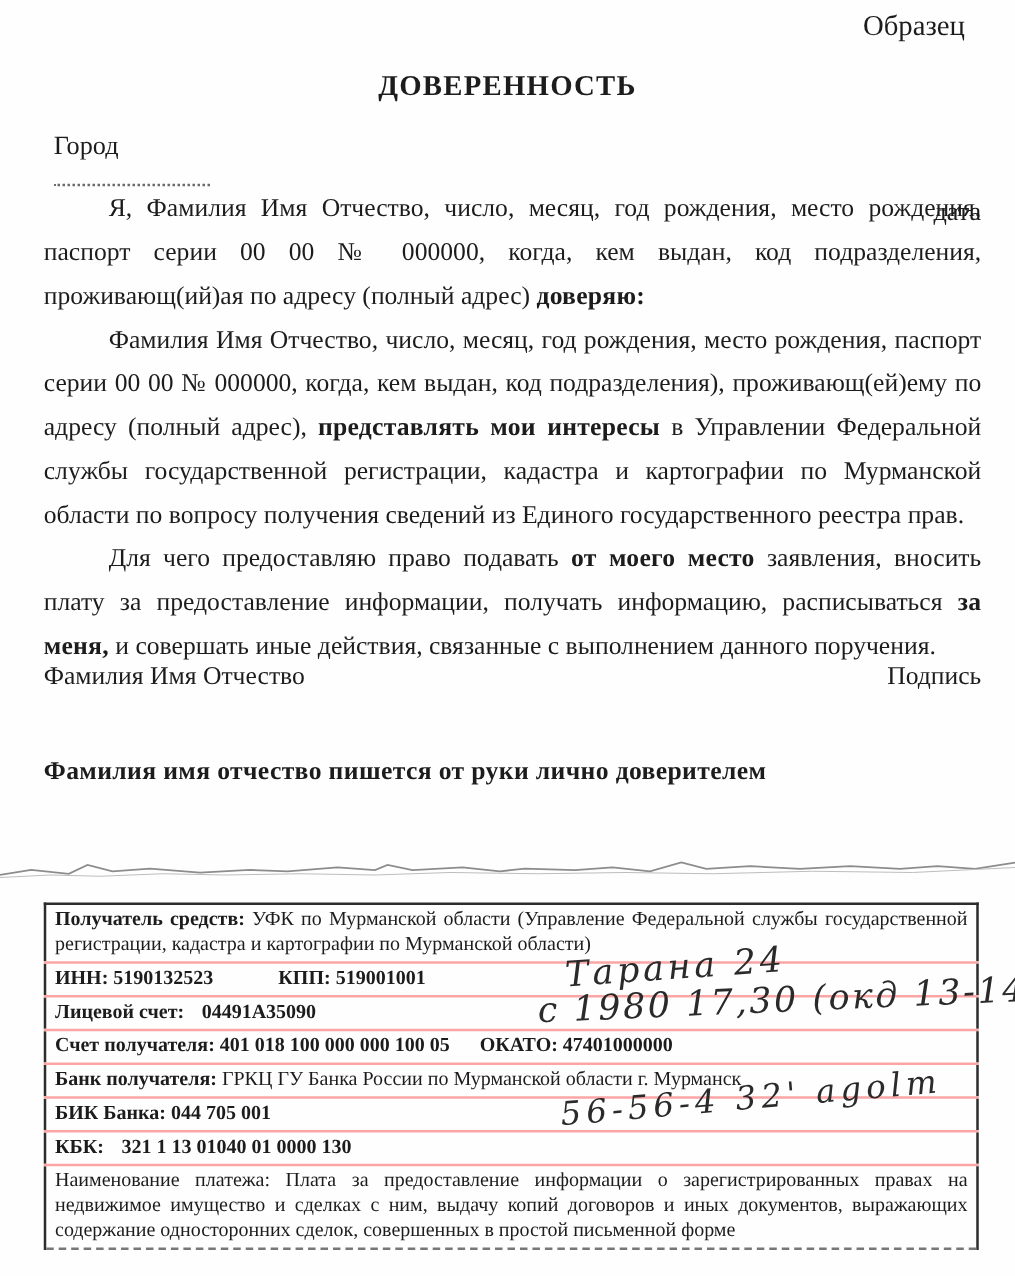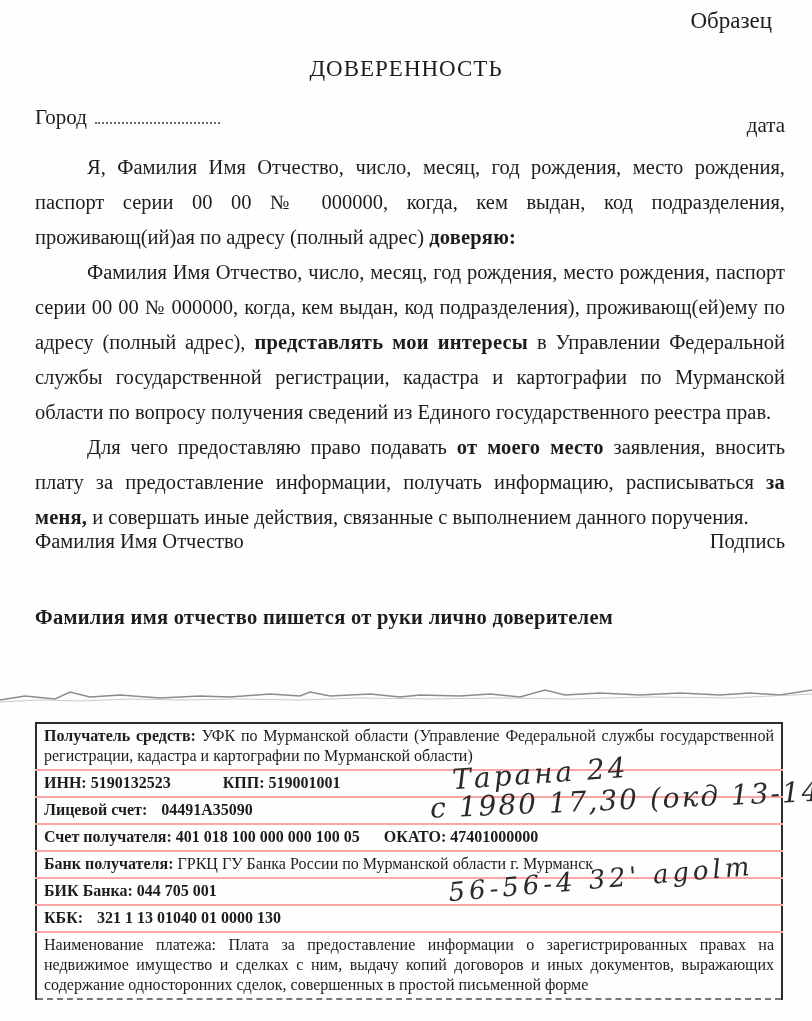--- a/index.html
+++ b/index.html
@@ -21,31 +21,32 @@
     right: 40px;
     font-size: 23px;
   }
   .title {
     position: absolute;
     top: 56px;
     left: 0;
     width: 100%;
     text-align: center;
     font-size: 23px;
-    font-weight: normal;
+    font-weight: bold;
     letter-spacing: 1px;
   }
   .cityrow {
     position: absolute;
     top: 104px;
     left: 35px;
     right: 27px;
     font-size: 21px;
     display: flex;
     align-items: baseline;
+    flex-direction: column;
   }
   .blank-line {
     display: inline-block;
     width: 125px;
     height: 20px;
     margin-left: 8px;
     border-bottom: 2px dotted #6b6b6b;
   }
   .date-label { margin-left: auto; position: relative; top: 8px; }
   .doc-body {

